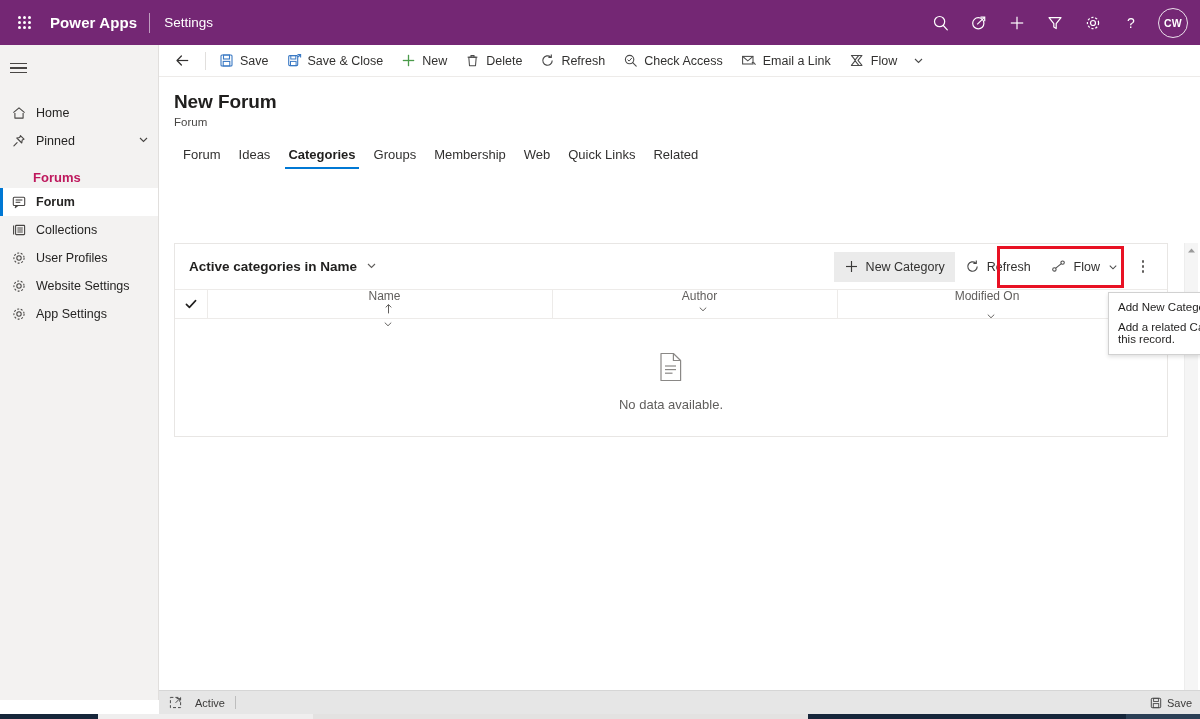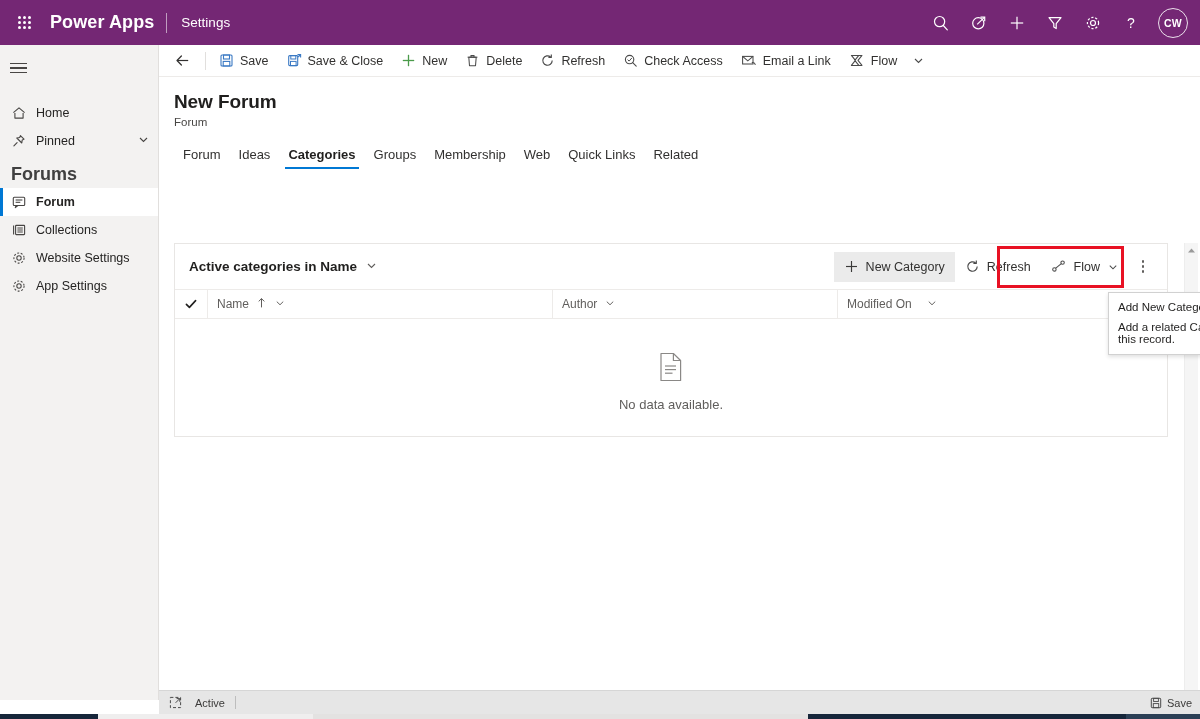--- a/index.html
+++ b/index.html
@@ -25,21 +25,21 @@
     cursor: pointer;
   }
   .waffle-grid {
     display: grid;
     grid-template-columns: repeat(3, 3px);
     grid-template-rows: repeat(3, 3px);
     gap: 2px;
   }
   .waffle-grid i { background: #ffffff; border-radius: 50%; width: 3px; height: 3px; display:block;}
   .brand {
-    color: #fff; font-size: 18px; font-weight: bold;
+    color: #fff; font-size: 15px; font-weight: bold;
     padding: 0 12px 0 2px; letter-spacing: .1px;
   }
   .brand-divider {
     width: 1px; height: 20px; background: rgba(255,255,255,.55);
   }
   .env-name { color: #fff; font-size: 13.5px; padding-left: 14px; }
   .topbar-right {
     margin-left: auto; display: flex; align-items: center;
     height: 45px; padding-right: 12px;
   }
@@ -83,23 +83,24 @@
   .nav-item .nav-label { padding-left: 3px; white-space: nowrap; text-align: center; }
   .nav-item .chev { margin-left: auto; }
   .nav-item.selected {
     background: #ffffff; font-weight: bold;
   }
   .nav-item.selected::before {
     content: ""; position: absolute; left: 0; top: 0;
     width: 3px; height: 28px; background: #0078d4;
   }
   .nav-group-title {
-    font-size: 18px; font-weight: bold; color: #404040;
+    font-size: 13px; font-weight: bold; color: #be185d;
     padding: 0 0 0 11px; height: 30px; display: flex; align-items: flex-end;
     margin-bottom: 3px;
+    margin-left: 22px;
   }
   .nav-spacer { height: 14px; }
 
   
   .cmdbar {
     position: absolute; top: 45px; left: 159px; width: 1041px; height: 32px;
     background: #fff; display: flex; align-items: center;
     border-bottom: 1px solid #edebe9;
     padding-left: 8px;
   }
@@ -191,20 +192,21 @@
     position: relative;
   }
   .gh-check {
     width: 32px; display: flex; align-items: center; justify-content: center;
     cursor: pointer; height: 30px;
   }
   .gh-col {
     display: flex; align-items: center; height: 30px;
     border-left: 1px solid #edebe9; padding-left: 9px; cursor: pointer;
     box-sizing: border-box;
+    flex-direction: column;
   }
   .gh-col .sortarrow { margin-left: 7px; }
   .gh-col .chev { margin-left: 7px; }
 
   .grid-empty {
     height: 120px; display: flex; flex-direction: column;
     align-items: center; justify-content: center; padding-top: 6px;
   }
   .grid-empty .msg { font-size: 13px; color: #605e5c; margin-top: 11px; }
 
@@ -359,20 +361,29 @@
             <rect x="4.6" y="3.4" width="9" height="9.2" rx="0.6" fill="none" stroke="#484644" stroke-width="1.1"></rect>
             <line x1="6.4" y1="6" x2="11.8" y2="6" stroke="#484644" stroke-width="1"></line>
             <line x1="6.4" y1="8" x2="11.8" y2="8" stroke="#484644" stroke-width="1"></line>
             <line x1="6.4" y1="10" x2="11.8" y2="10" stroke="#484644" stroke-width="1"></line>
           </svg>
       </span>
       <span class="nav-label">Collections</span>
     </div>
 
 
+    <div class="nav-item">
+      <span class="nav-ico">
+        <svg width="16" height="16" viewBox="0 0 16 16">
+            <circle cx="8" cy="8" r="2.2" fill="none" stroke="#484644" stroke-width="1.05"></circle>
+            <circle cx="8" cy="8" r="5.1" fill="none" stroke="#484644" stroke-width="1.05" stroke-dasharray="2 1.6"></circle>
+          </svg>
+      </span>
+      <span class="nav-label">User Profiles</span>
+    </div>
     <div class="nav-item">
       <span class="nav-ico">
         <svg width="16" height="16" viewBox="0 0 16 16">
             <circle cx="8" cy="8" r="2.2" fill="none" stroke="#484644" stroke-width="1.05"></circle>
             <circle cx="8" cy="8" r="5.1" fill="none" stroke="#484644" stroke-width="1.05" stroke-dasharray="2 1.6"></circle>
           </svg>
       </span>
       <span class="nav-label">Website Settings</span>
     </div>
     <div class="nav-item">

